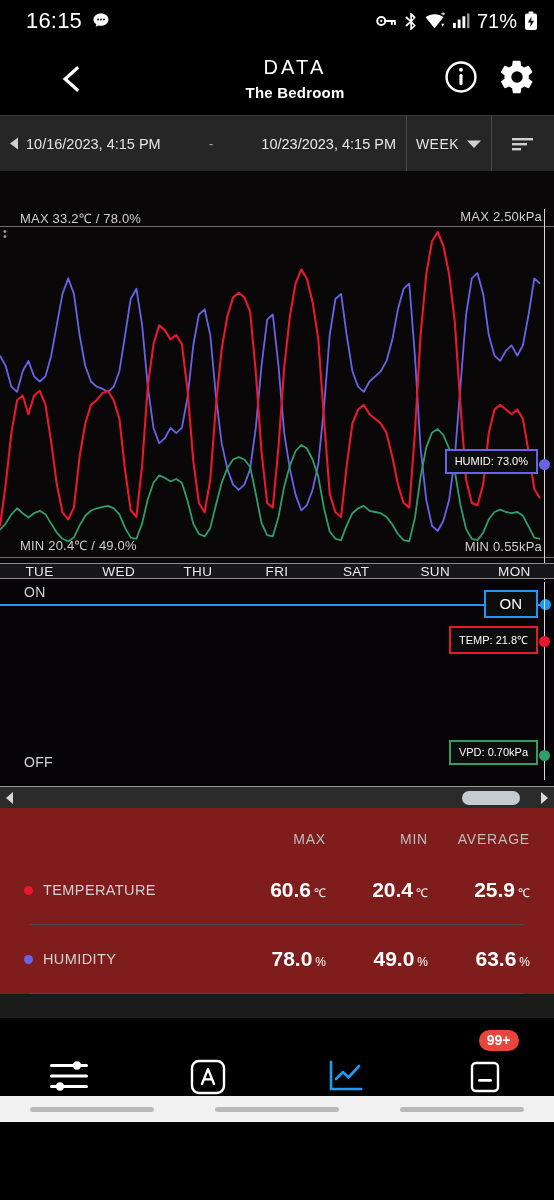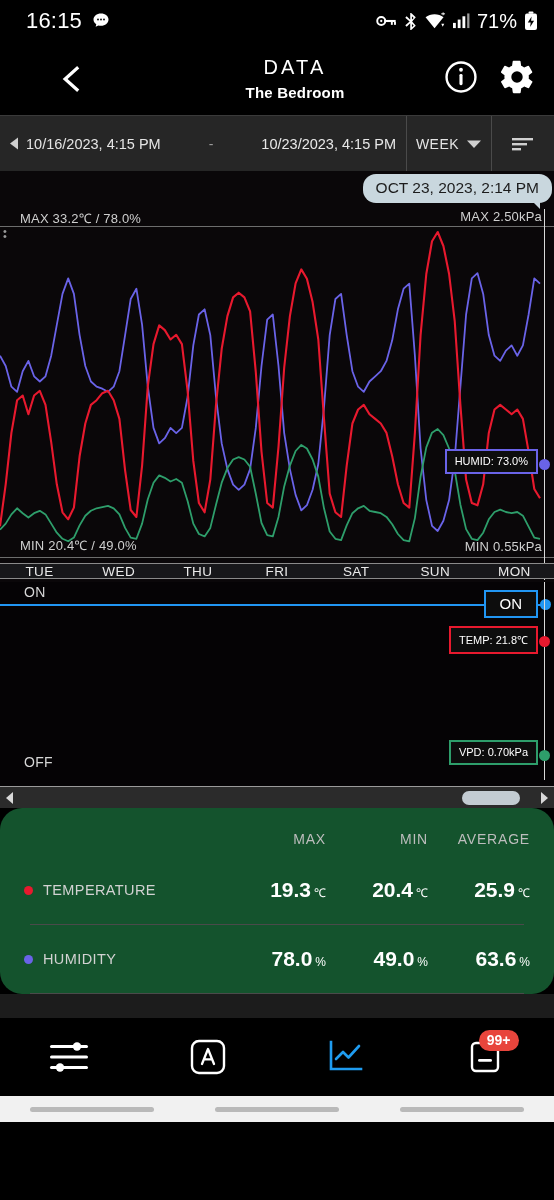--- a/index.html
+++ b/index.html
@@ -132,39 +132,39 @@
     display: flex; align-items: center;
   }
   .hs-arrow { width: 18px; display: flex; justify-content: center; align-items:center; }
   .hs-track { flex: 1; position: relative; height: 100%; }
   .hs-thumb {
     position: absolute; right: 16px; top: 4px; width: 58px; height: 14px;
     background: #c3ccd2; border-radius: 7px;
   }
 
   
-  .stats { padding: 0 24px; background: #14532d; border-radius: 22px; }
+  .stats { padding: 0 24px; background: #7f1d1d; }
   .stats-head { display: flex; align-items: center; height: 48px; padding-top: 14px; }
   .stats-row { display: flex; align-items: center; height: 68px; position: relative; }
   .srow-div { height: 1px; background: #4a4a4a; margin: 0 6px; }
   .sc-name { width: 200px; display: flex; align-items: center; gap: 10px; }
   .sc-dot { width: 9px; height: 9px; border-radius: 50%; flex: none; }
   .sc-name span { font-size: 14.5px; color: #d2d2d2; letter-spacing: .4px; }
   .sc-val { flex: 1; text-align: right; white-space: nowrap; }
   .sc-val b { font-size: 21px; color: #fff; font-weight: bold; }
   .sc-val i { font-size: 12px; color: #fff; font-style: normal; margin-left: 3px; }
   .stats-head .sc-val { font-size: 14px; color: #bdbdbd; letter-spacing: .8px; }
 
   
   .navgap { height: 24px; background: #1c1c1c; }
   .bottomnav {
     height: 78px; background: #000; display: flex; align-items: center;
   }
   .navitem {
-    flex: 1; display: flex; align-items: center; justify-content: center;
+    flex: 1; display: flex; align-items: flex-end; justify-content: center;
     position: relative; height: 100%;
   }
   .badge {
     position: absolute; background: #e8453c; color: #fff; font-size: 14px;
     font-weight: bold; border-radius: 13px; padding: 2px 8px 3px;
     top: 12px; left: 50%; margin-left: -6px;
   }
   .gesturebar { height: 26px; background: #f1f1f1; display: flex; align-items: center; justify-content: space-around; }
   .gb { width: 124px; height: 5px; border-radius: 3px; background: #b9b9b9; }
 </style>
@@ -262,21 +262,20 @@
         <rect x="2" y="3" width="21" height="2.4" fill="#d0d0d0"></rect>
         <rect x="2" y="8" width="15" height="2.4" fill="#d0d0d0"></rect>
         <rect x="2" y="13" width="9" height="2.4" fill="#d0d0d0"></rect>
       </svg>
     </div>
   </div>
 
   <div class="chartwrap">
 
     <div class="chart-top">
-      <div class="tooltip-date">OCT 23, 2023, 2:14 PM</div>
       <div class="hline hline-top"></div>
       <div class="hline hline-bot"></div>
       <div class="dots3">•<br>•</div>
       <div class="minmax mm-maxL">MAX 33.2℃ / 78.0%</div>
       <div class="minmax mm-maxR">MAX 2.50kPa</div>
       <div class="minmax mm-minL">MIN 20.4℃ / 49.0%</div>
       <div class="minmax mm-minR">MIN 0.55kPa</div>
 
       <svg class="series" width="554" height="409" viewBox="0 0 554 409">
         <g fill="none" stroke="#6a63e8" stroke-width="1.8" stroke-linejoin="round">
@@ -341,21 +340,21 @@
       <div class="sc-val">MAX</div>
       <div class="sc-val">MIN</div>
       <div class="sc-val">AVERAGE</div>
     </div>
 
     <div class="stats-row">
       <div class="sc-name">
         <span class="sc-dot" style="background:#e8192e"></span>
         <span>TEMPERATURE</span>
       </div>
-      <div class="sc-val"><b>19.3</b><i>℃</i></div>
+      <div class="sc-val"><b>60.6</b><i>℃</i></div>
       <div class="sc-val"><b>20.4</b><i>℃</i></div>
       <div class="sc-val"><b>25.9</b><i>℃</i></div>
     </div>
     <div class="srow-div"></div>
 
     <div class="stats-row">
       <div class="sc-name">
         <span class="sc-dot" style="background:#6a63e8"></span>
         <span>HUMIDITY</span>
       </div>

